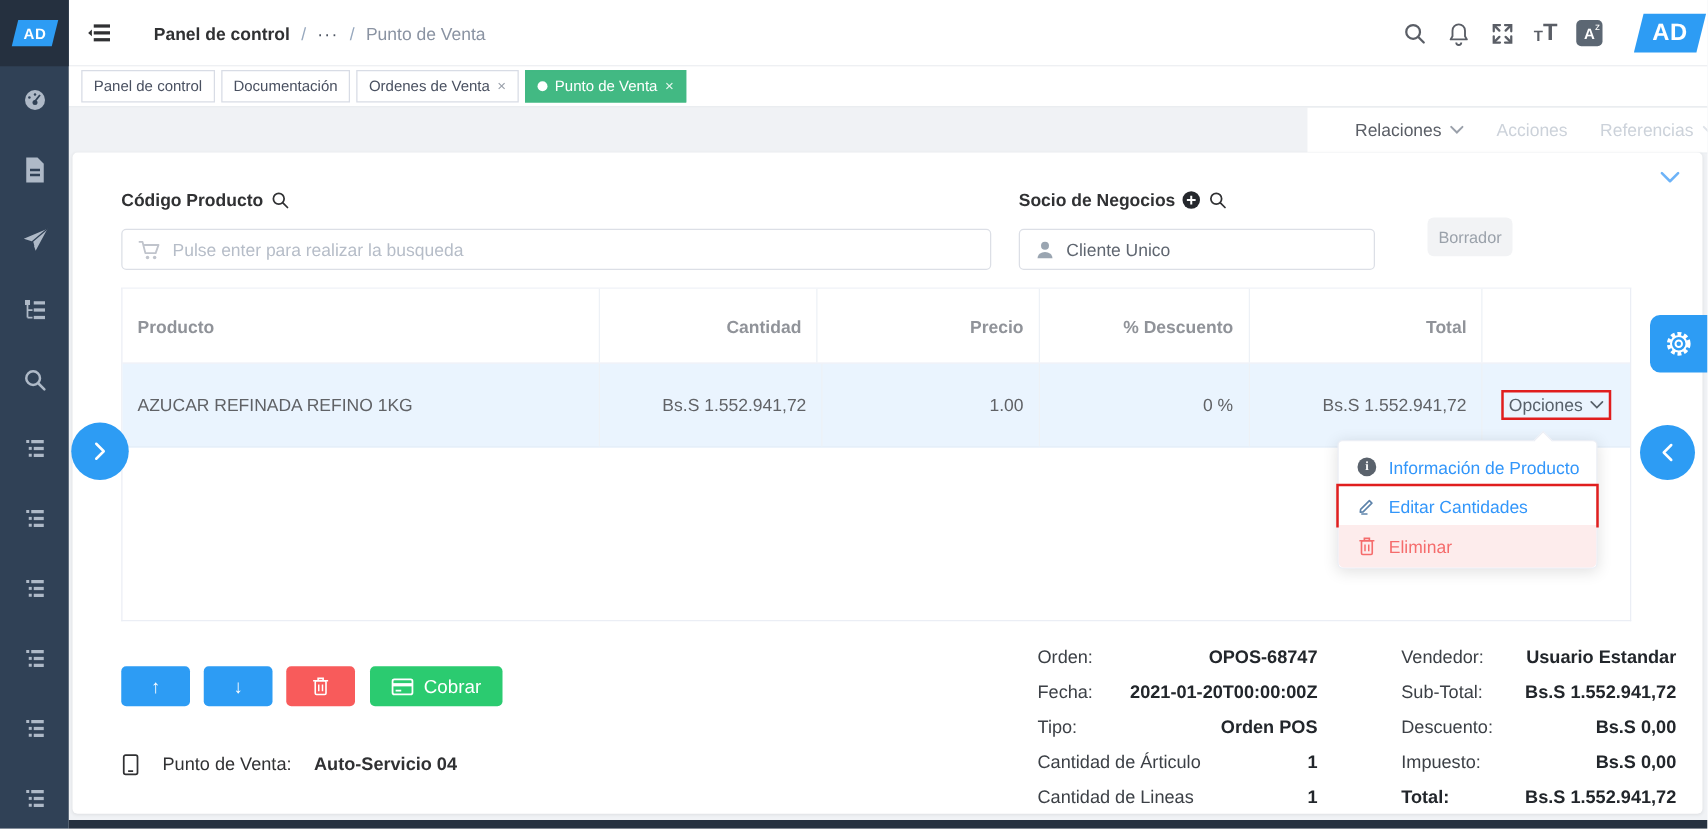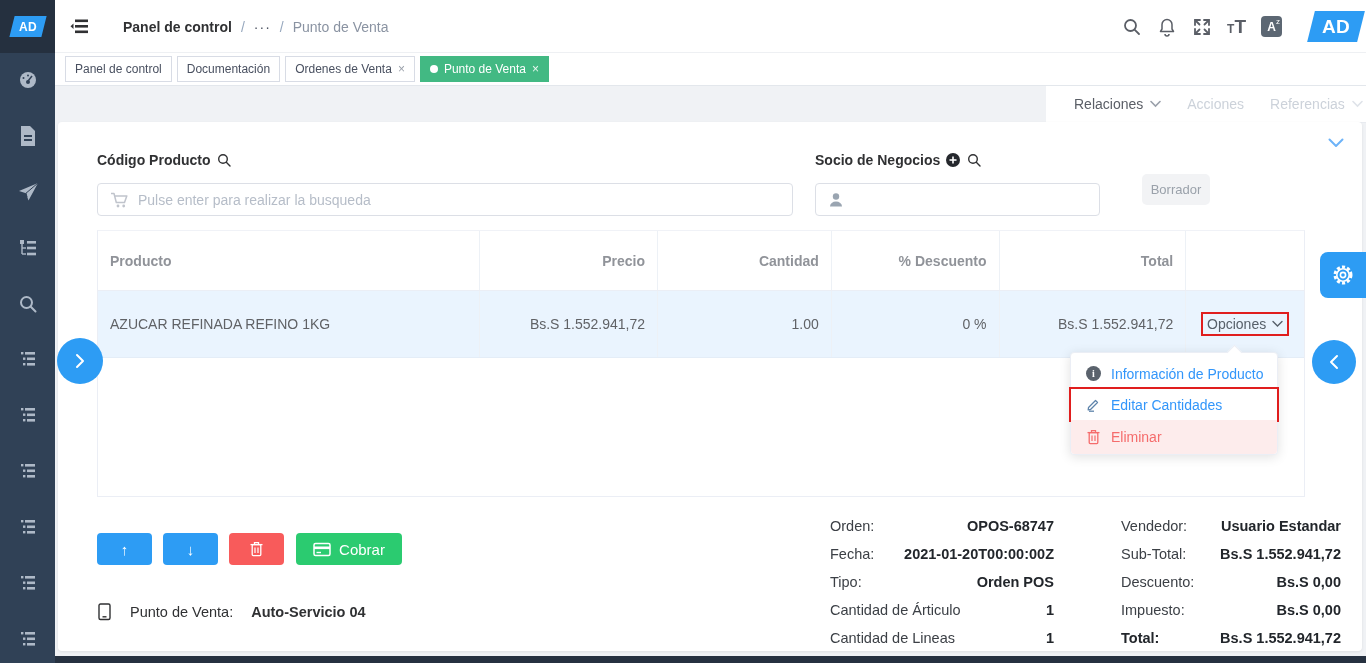--- a/index.html
+++ b/index.html
@@ -35,21 +35,21 @@
 
   
   .tabbar { left:55px; top:53px; width:1311px; height:33px; background:#fff; border-bottom:1px solid #e3e7ec; display:flex; align-items:center; padding-left:10px; gap:5px; z-index:2; }
   .tab { height:26px; display:inline-flex; align-items:center; gap:6px; padding:0 9px; border:1px solid #d8dce5; background:#fff; color:#495060; font-size:12px; cursor:pointer; }
   .tab .x { color:#9aa0aa; font-size:12px; cursor:pointer; }
   .tab.active { background:#42b983; border-color:#42b983; color:#fff; }
   .tab.active .x { color:#e9f7f0; }
   .tab .dot { width:8px; height:8px; border-radius:50%; background:#fff; display:inline-block; }
 
   
-  .menubar { left:1046px; top:86px; width:320px; height:37px; background:#fff; border-bottom:1px solid #e8ebf0; display:flex; align-items:center; gap:26px; padding-left:28px; font-size:14px; z-index:1; }
+  .menubar { left:1046px; top:86px; width:320px; height:37px; background:#fff; border-bottom:1px solid #e8ebf0; display:flex; align-items:center; gap:26px; padding-left:38px; font-size:14px; z-index:1; }
   .menu-item { display:flex; align-items:center; gap:7px; cursor:pointer; }
   .menu-item.enabled { color:#5a5e66; }
   .menu-item.disabled { color:#ccd2da; cursor:default; }
 
   
   .card { left:58px; top:122px; width:1304px; height:529px; background:#fff; border-radius:4px; box-shadow:0 1px 3px rgba(0,0,0,.08); z-index:1; }
   .card-collapse { right:18px; top:12px; cursor:pointer; }
 
   .field-label { top:30px; font-size:14px; font-weight:bold; color:#303133; display:flex; align-items:center; gap:5px; }
   .inputbox { height:33px; border:1px solid #dcdfe6; border-radius:4px; background:#fff; display:flex; align-items:center; gap:9px; padding:0 12px; font-size:14px; }
@@ -341,29 +341,30 @@
     <svg width="16" height="16" viewBox="0 0 16 16">
         <circle cx="7" cy="7" r="4.3" fill="none" stroke="#303133" stroke-width="1.4"></circle>
         <line x1="10.3" y1="10.3" x2="14" y2="14" stroke="#303133" stroke-width="1.4" stroke-linecap="round"></line>
       </svg>
   </div>
   <div class="abs inputbox" style="left:757px; top:61px; width:285px;">
     <svg width="16" height="17" viewBox="0 0 16 17">
         <circle cx="8" cy="5.5" r="3.2" fill="#9aa5b1"></circle>
         <path d="M2 15.5 a6 5 0 0 1 12 0 z" fill="#9aa5b1"></path>
       </svg>
+    <input type="text" value="Cliente Unico" style="">
   </div>
 
   <button class="abs btn-borrador">Borrador</button>
 
   <div class="abs ptable">
     <div class="trow thead">
       <div class="th c0">Producto</div>
+      <div class="th c2">Cantidad</div>
       <div class="th c1">Precio</div>
-      <div class="th c2">Cantidad</div>
       <div class="th c3">% Descuento</div>
       <div class="th c4">Total</div>
       <div class="th c5"></div>
     </div>
     <div class="trow tdata">
       <div class="td c0">AZUCAR REFINADA REFINO 1KG</div>
       <div class="td c1">Bs.S 1.552.941,72</div>
       <div class="td c2">1.00</div>
       <div class="td c3">0 %</div>
       <div class="td c4">Bs.S 1.552.941,72</div>

